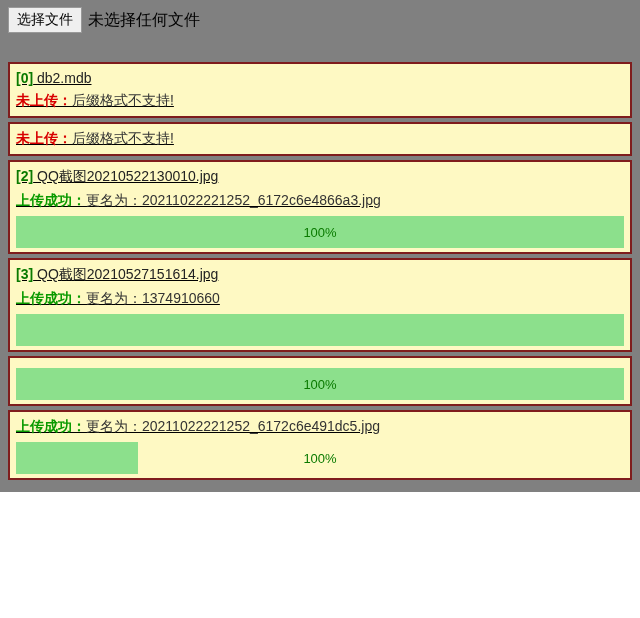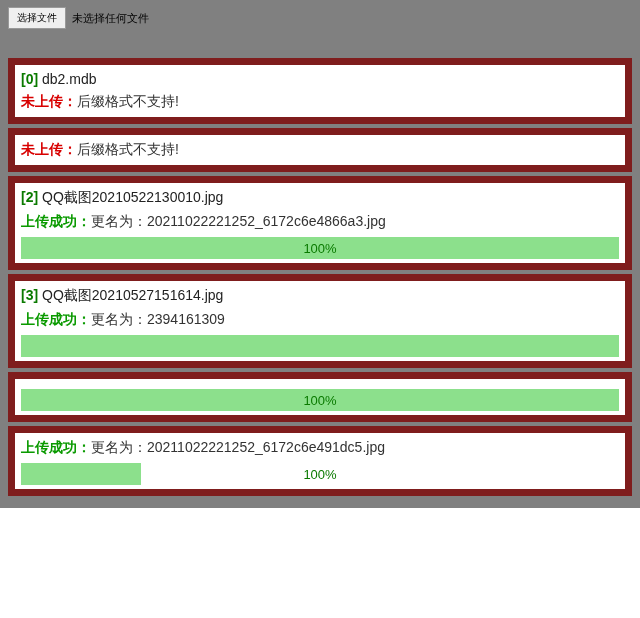--- a/index.html
+++ b/index.html
@@ -18,37 +18,38 @@
   .file-bar {
     padding: 7px 8px;
     display: flex;
     align-items: center;
     gap: 6px;
   }
   .choose-btn {
     background: #efefef;
     border: 1px solid #999;
     padding: 3px 8px;
-    font-size: 10px;
+    font-size: 14px;
     cursor: pointer;
     font-family: inherit;
   }
   .no-file {
-    font-size: 11px;
+    font-size: 16px;
     color: #000;
   }
   .list-wrap {
     padding: 8px;
     padding-top: 22px;
   }
   .item {
-    background: #ffffff;
-    border: 7px solid #7f1d1d;
+    background: #fef9c3;
+    border: 2px solid #7f1d1d;
     margin-bottom: 4px;
     padding: 6px 6px 4px 6px;
+    text-decoration: underline;
   }
   .row1 {
     padding-bottom: 6px;
   }
   .idx {
     color: #0a7a00;
     font-weight: bold;
   }
   .fname {
     color: #222;
@@ -63,21 +64,21 @@
   .fail-msg, .ok-msg {
     color: #333;
   }
   .ok-status {
     color: #0a9a00;
     font-weight: bold;
     text-align: center;
   }
   .progress {
     position: relative;
-    height: 22px;
+    height: 32px;
     margin-top: 4px;
     background: transparent;
   }
   .progress-bar {
     position: absolute;
     left: 0; top: 0; bottom: 0;
     background: #8ce08c;
   }
   .progress-label {
     position: absolute;
@@ -111,21 +112,21 @@
         <div class="item">
           <div class="row1"><span class="idx">[2]</span> <span class="fname">QQ截图20210522130010.jpg</span></div>
           <div class="row2"><span class="ok-status">上传成功：</span><span class="ok-msg">更名为：20211022221252_6172c6e4866a3.jpg</span></div>
           <div class="progress">
             <div class="progress-bar" style="width: 100%;"></div>
             <div class="progress-label">100%</div>
           </div>
         </div>
         <div class="item">
           <div class="row1"><span class="idx">[3]</span> <span class="fname">QQ截图20210527151614.jpg</span></div>
-          <div class="row2"><span class="ok-status">上传成功：</span><span class="ok-msg">更名为：2394161309</span></div>
+          <div class="row2"><span class="ok-status">上传成功：</span><span class="ok-msg">更名为：1374910660</span></div>
           <div class="progress">
             <div class="progress-bar" style="width: 100%;"></div>
             <div class="progress-label"></div>
           </div>
         </div>
         <div class="item">
           <div class="progress">
             <div class="progress-bar" style="width: 100%;"></div>
             <div class="progress-label">100%</div>
           </div>

